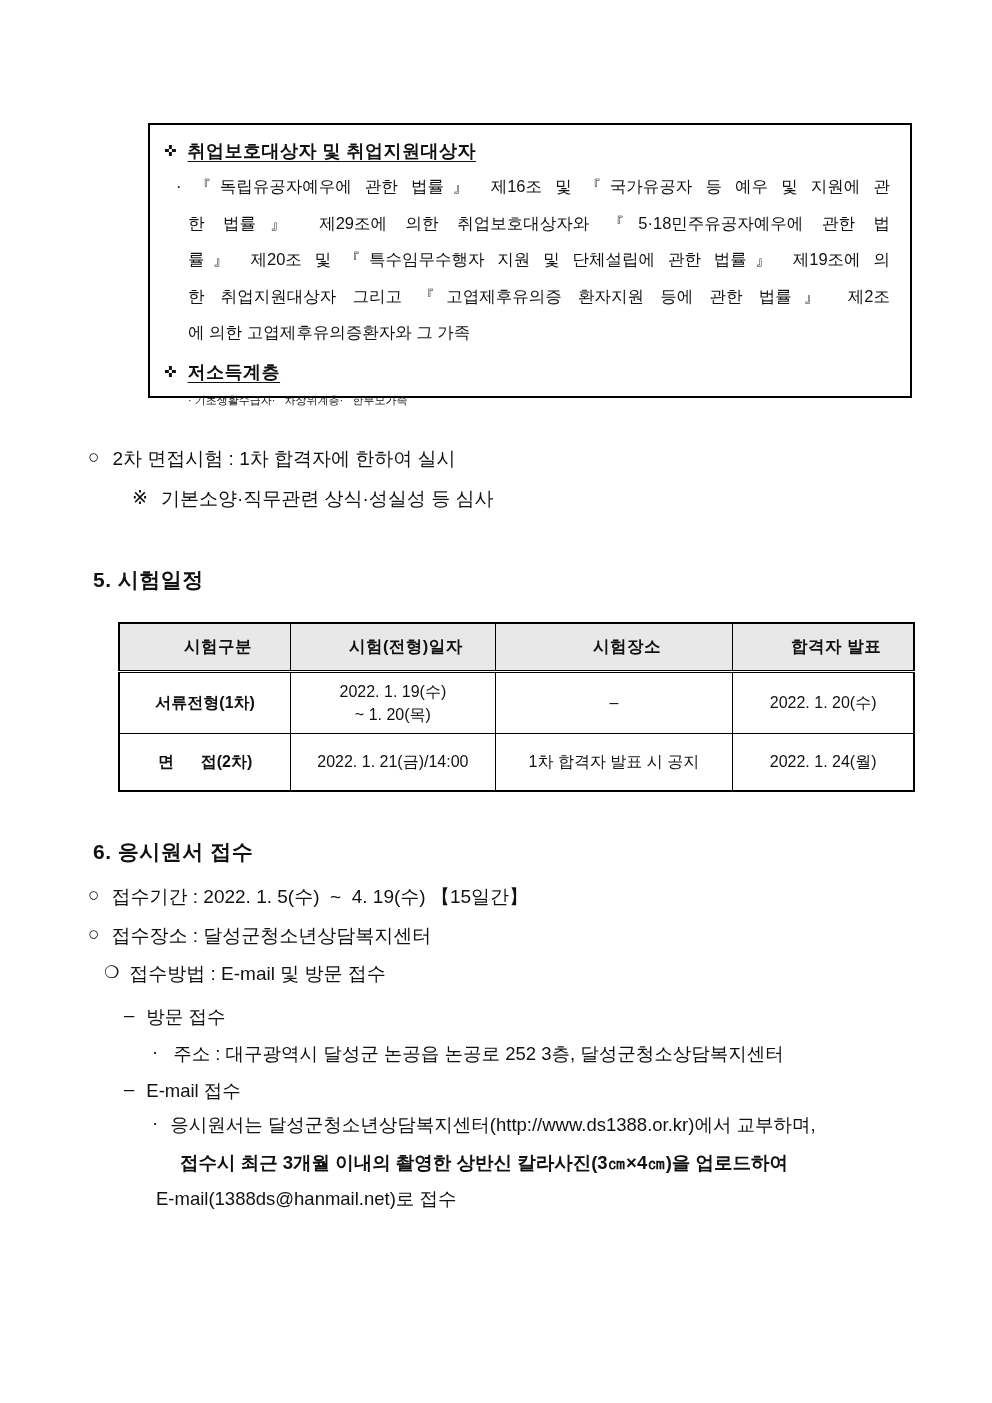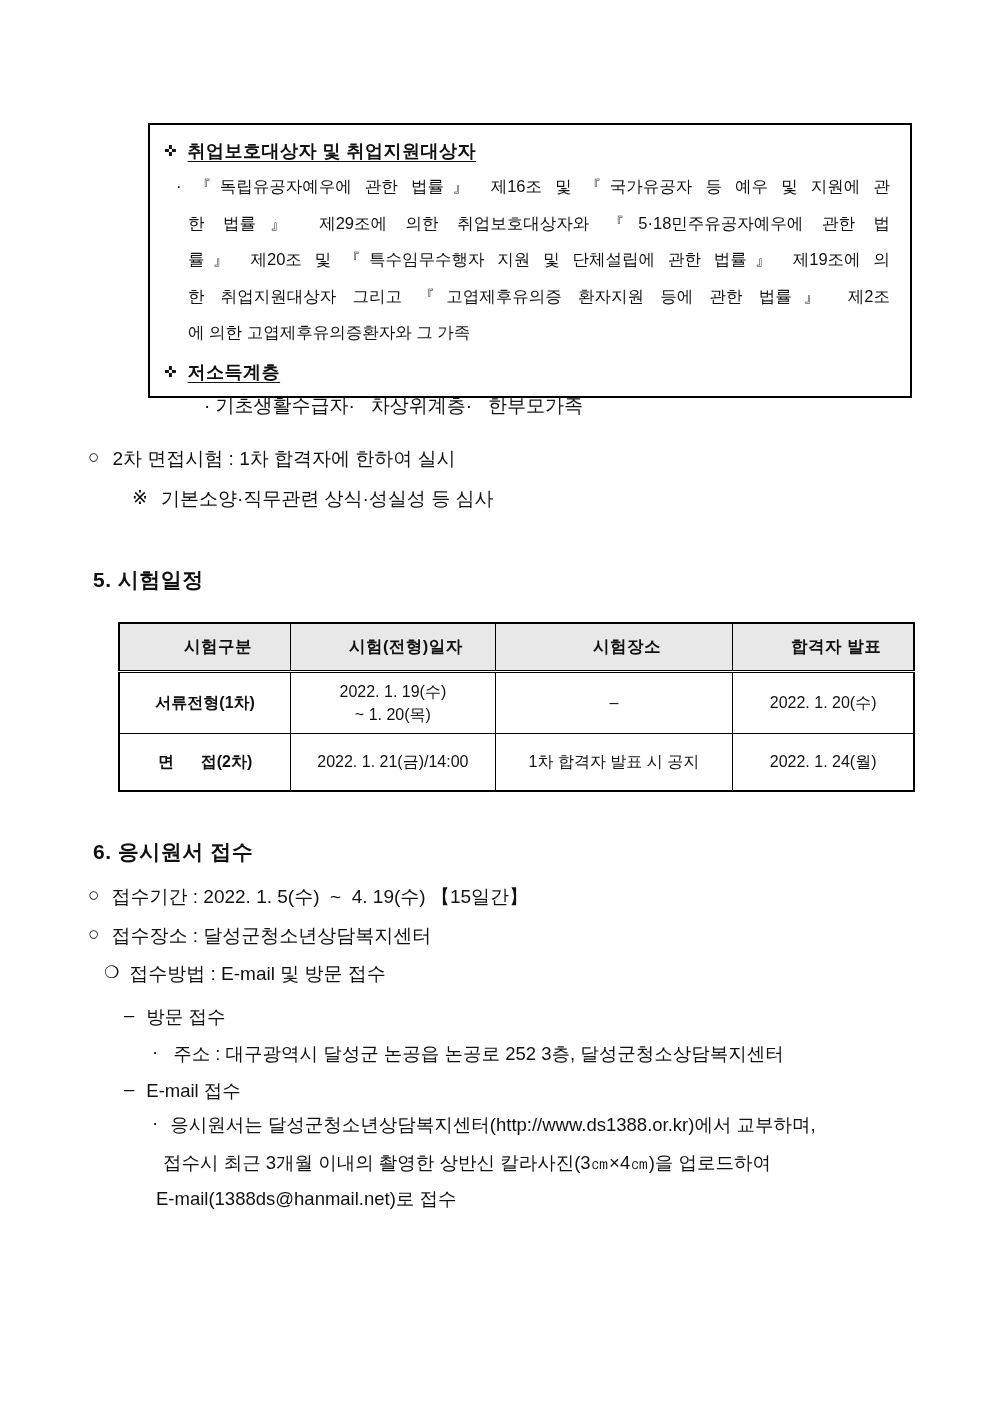--- a/index.html
+++ b/index.html
@@ -29,21 +29,21 @@
     letter-spacing:0.5px;
   }
   .box-para {
     margin:9px 0 0 24px; width:702px;
     font-size:16.5px; line-height:28.5px;
   }
   .jline { text-align:justify; text-align-last:justify;margin-top:8px; -moz-text-align-last:justify; }
   .jline.first { text-indent:-12px; }
   .jline.last { text-align-last:left; -moz-text-align-last:left; }
   .box-head2 { margin-top:13px; }
-  .box-line { margin:9px 0 0 40px; font-size:19px; white-space:pre; }
+  .box-line { margin:9px 0 0 24px; font-size:11px; white-space:pre; }
 
   
   .marker-line { display:flex; white-space:pre; }
   .mk { flex:0 0 auto; }
   .line-interview { left:88px; top:446px; font-size:19px; }
   .line-interview .mk { margin-right:13px; }
   .line-note { left:132px; top:486px; font-size:19px; }
   .line-note .mk { margin-right:13px; }
 
   .heading { font-size:21px; font-weight:bold; letter-spacing:0.5px; }
@@ -84,21 +84,21 @@
   .item .mk { margin-right:12px; }
   .i0 { left:88px;  top:884px; font-size:19px; }
   .i1 { left:88px;  top:923px; font-size:19px; }
   .i2 { left:104px; top:961px; font-size:19px; }
   .i2 .mk { font-size:17px; padding-top:1px; margin-right:10px; }
   .i3 { left:124px; top:1004px; }
   .i4 { left:152px; top:1041px; }
   .i4 .mk { margin-right:15px; }
   .i5 { left:124px; top:1078px; }
   .i6 { left:152px; top:1112px; }
-  .i7 { left:163px; top:1150px; }
+  .i7 { left:180px; top:1150px;font-weight:bold; }
   .i8 { left:156px; top:1186px; }
 </style>
 </head>
 <body>
 
 <div class="page">
 
   <div class="abs notice-box">
     <div class="box-head">
       <span class="bullet-icon">✜</span>

